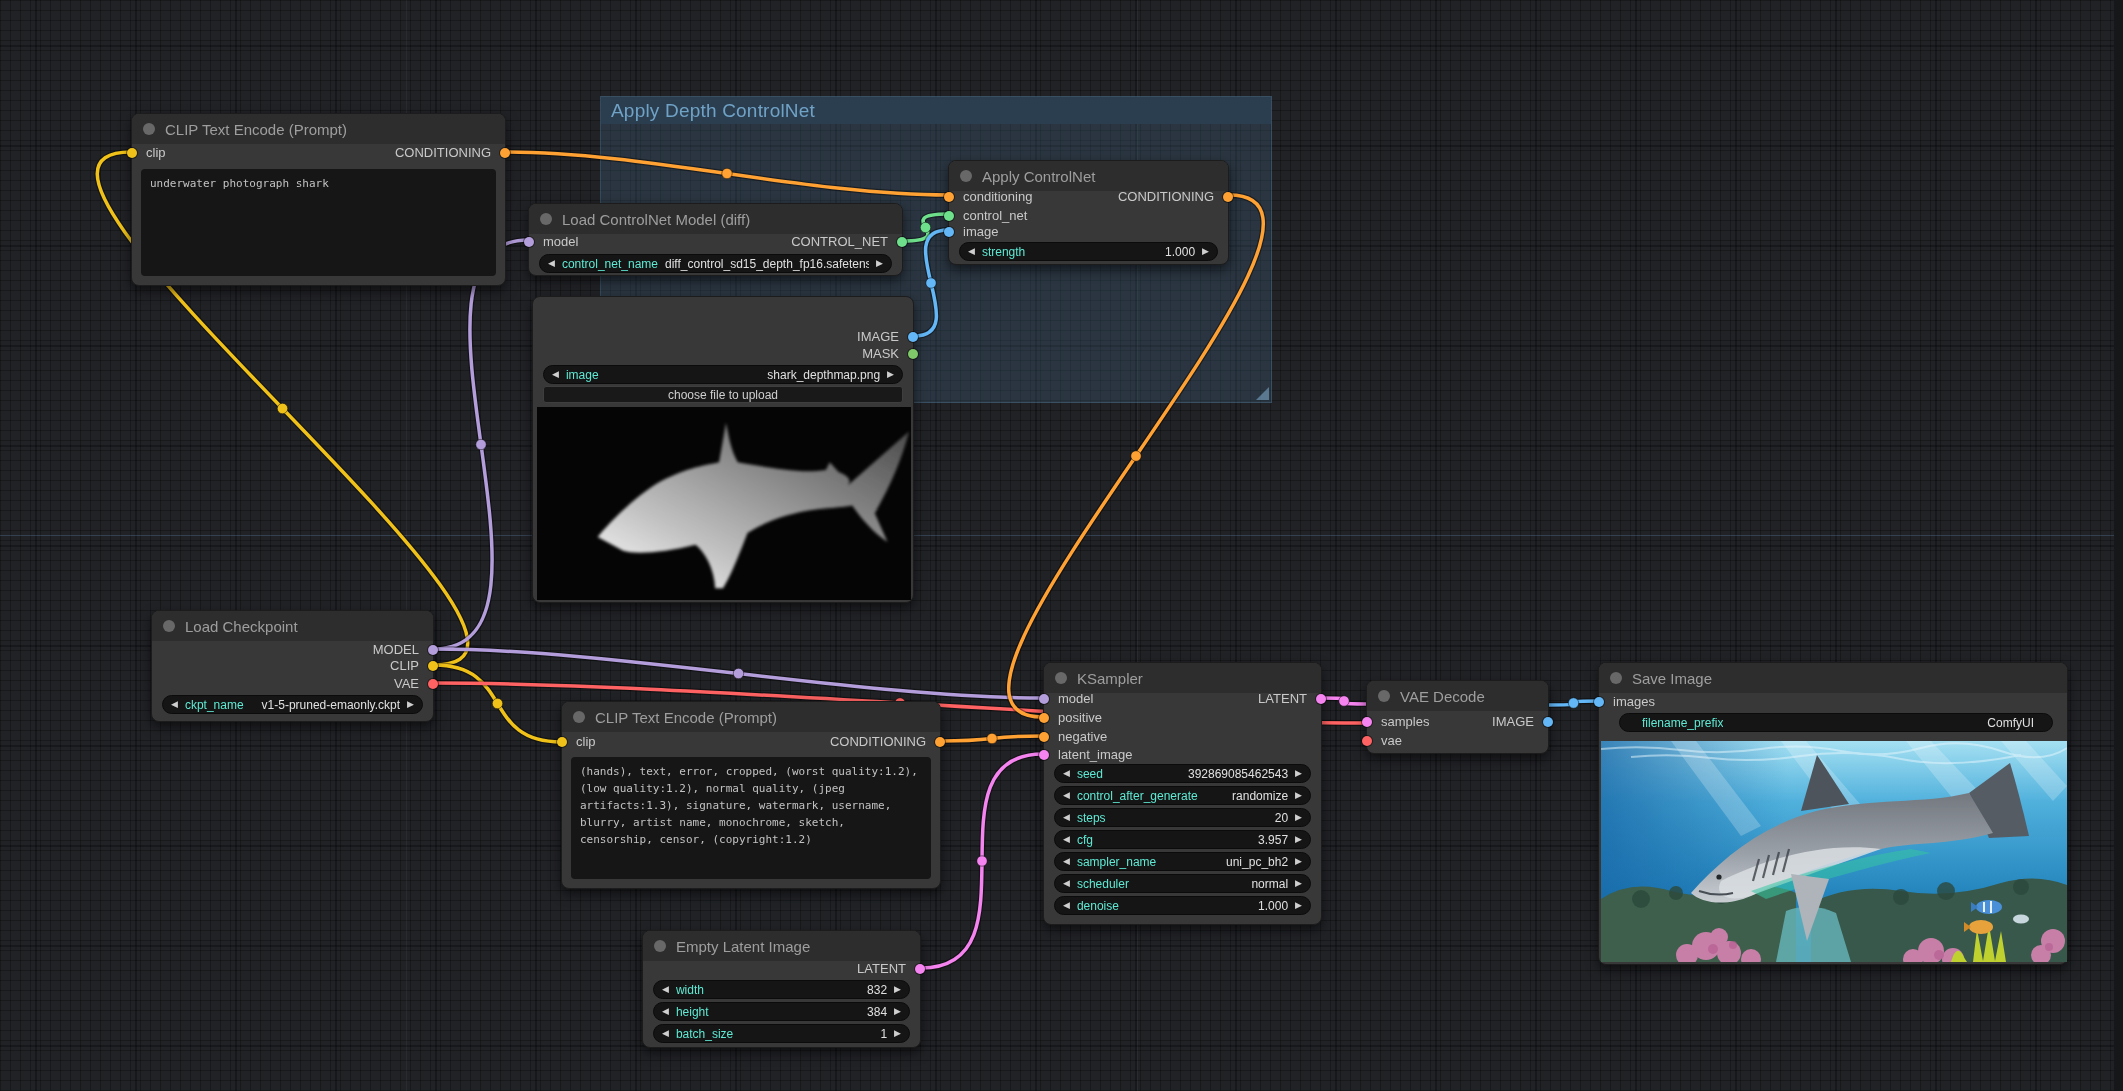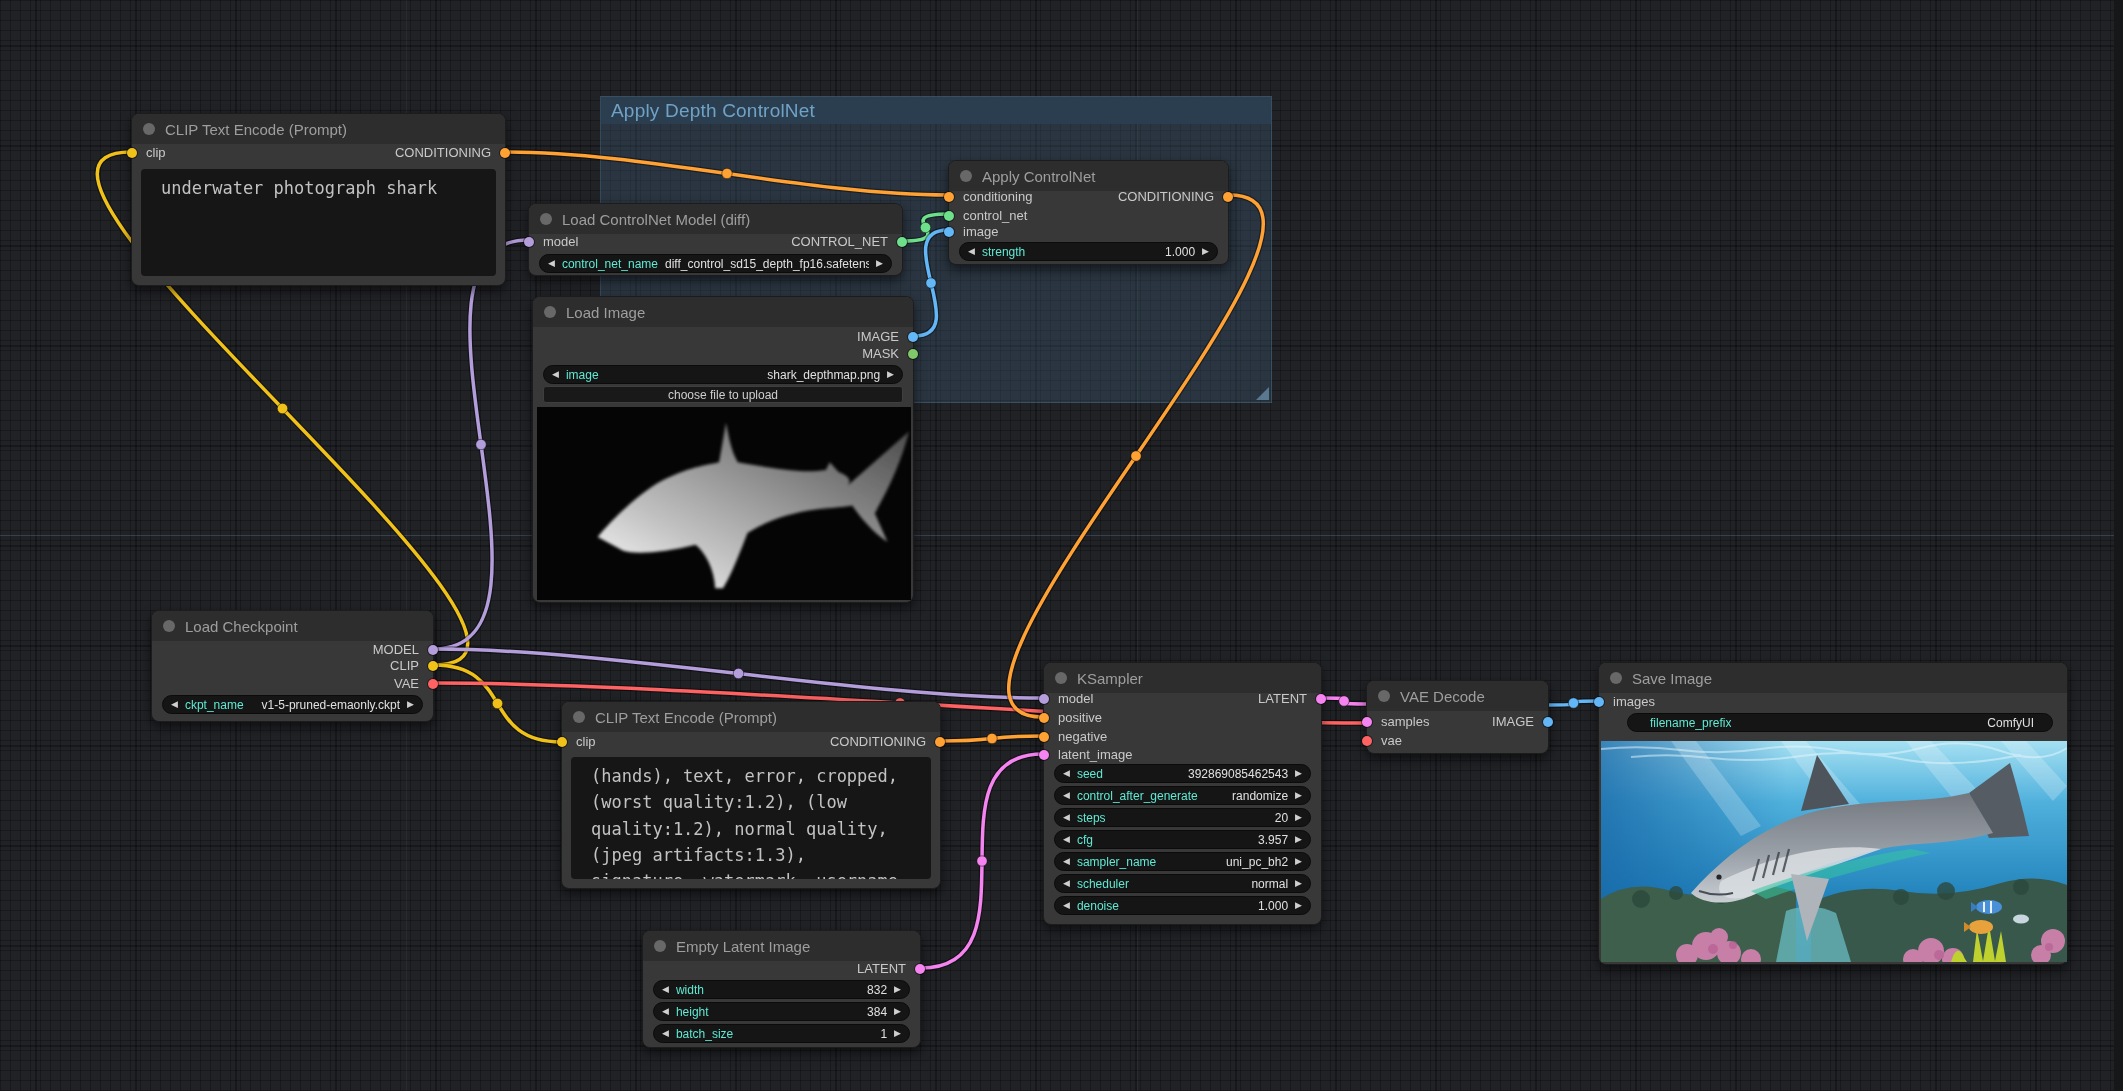--- a/index.html
+++ b/index.html
@@ -36,22 +36,22 @@
   .sdot{position:absolute;width:10px;height:10px;border-radius:50%;box-shadow:0 0 0 1px rgba(0,0,0,.45);}
   .sdot.l{left:-5px;}
   .sdot.r{right:-5px;}
   .widget{position:absolute;left:10px;right:10px;height:19px;background:#151515;
     border:1px solid #0b0b0b;border-radius:10px;display:flex;align-items:center;
     padding:0 8px;box-sizing:border-box;font-size:12px;white-space:nowrap;}
   .warr{color:#cfcfcf;font-size:9px;line-height:1;flex:0 0 auto;}
   .wlab{color:#5eead4;margin:0 7px;flex:0 0 auto;overflow:hidden;text-overflow:ellipsis;}
   .wval{color:#e0e0e0;flex:1 1 auto;text-align:right;margin-right:7px;overflow:hidden;}
   .tarea{position:absolute;background:#161616;border-radius:4px;color:#c2c2c2;
-    font-family:"DejaVu Sans Mono",monospace;font-size:17px;line-height:1.55;
-    padding:6px 20px;box-sizing:border-box;overflow:hidden;white-space:pre-wrap;}
+    font-family:"DejaVu Sans Mono",monospace;font-size:11px;line-height:1.55;
+    padding:6px 9px;box-sizing:border-box;overflow:hidden;white-space:pre-wrap;}
   .btn{position:absolute;left:10px;right:10px;height:17px;background:#191919;border:1px solid #3e3e3e;
     border-radius:3px;color:#cfcfcf;font-size:12px;display:flex;align-items:center;justify-content:center;
     box-sizing:border-box;}
   .preview{position:absolute;overflow:hidden;background:#000;}
   .preview svg{display:block;width:100%;height:100%;}
 </style>
 </head>
 <body>
 
 <div class="canvas">
@@ -153,24 +153,20 @@
     <div class="slot out" style="top:28px;">CONDITIONING</div>
     <div class="widget" style="top:81px;">
       <span class="warr">◀</span>
       <span class="wlab">strength</span>
       <span class="wval">1.000</span>
       <span class="warr">▶</span>
     </div>
   </div>
 
   <div class="node" style="left:532px;top:296px;width:382px;height:307px;">
-    <div class="ntitle">
-        <span class="tdot"></span>
-        <span>Load Image</span>
-      </div>
     <span class="sdot r" style="top:35px;background:#63b7f7;"></span>
     <div class="slot out" style="top:32px;">IMAGE</div>
     <span class="sdot r" style="top:52px;background:#7fc96b;"></span>
     <div class="slot out" style="top:49px;">MASK</div>
     <div class="widget" style="top:68px;">
       <span class="warr">◀</span>
       <span class="wlab">image</span>
       <span class="wval">shark_depthmap.png</span>
       <span class="warr">▶</span>
     </div>
@@ -324,21 +320,21 @@
     <div class="slot out" style="top:33px;">IMAGE</div>
   </div>
 
   <div class="node" style="left:1598px;top:662px;width:470px;height:303px;">
     <div class="ntitle">
         <span class="tdot"></span>
         <span>Save Image</span>
       </div>
     <span class="sdot l" style="top:34px;background:#63b7f7;"></span>
     <div class="slot in" style="top:31px;">images</div>
-    <div class="widget" style="top:50px;left:28px;right:14px;">
+    <div class="widget" style="top:50px;left:20px;right:14px;">
       <span class="wlab" style="margin-left:14px;">filename_prefix</span>
       <span class="wval" style="margin-right:10px;">ComfyUI</span>
     </div>
     <div class="preview" style="left:2px;top:78px;width:466px;height:221px;">
       <svg viewBox="0 0 466 221" preserveAspectRatio="none">
         <defs>
           <linearGradient id="wat" x1="0" y1="0" x2="0" y2="1">
             <stop offset="0%" stop-color="#a5e0f2"></stop>
               <stop offset="28%" stop-color="#4fb0dc"></stop>
             <stop offset="70%" stop-color="#2384bd"></stop>

